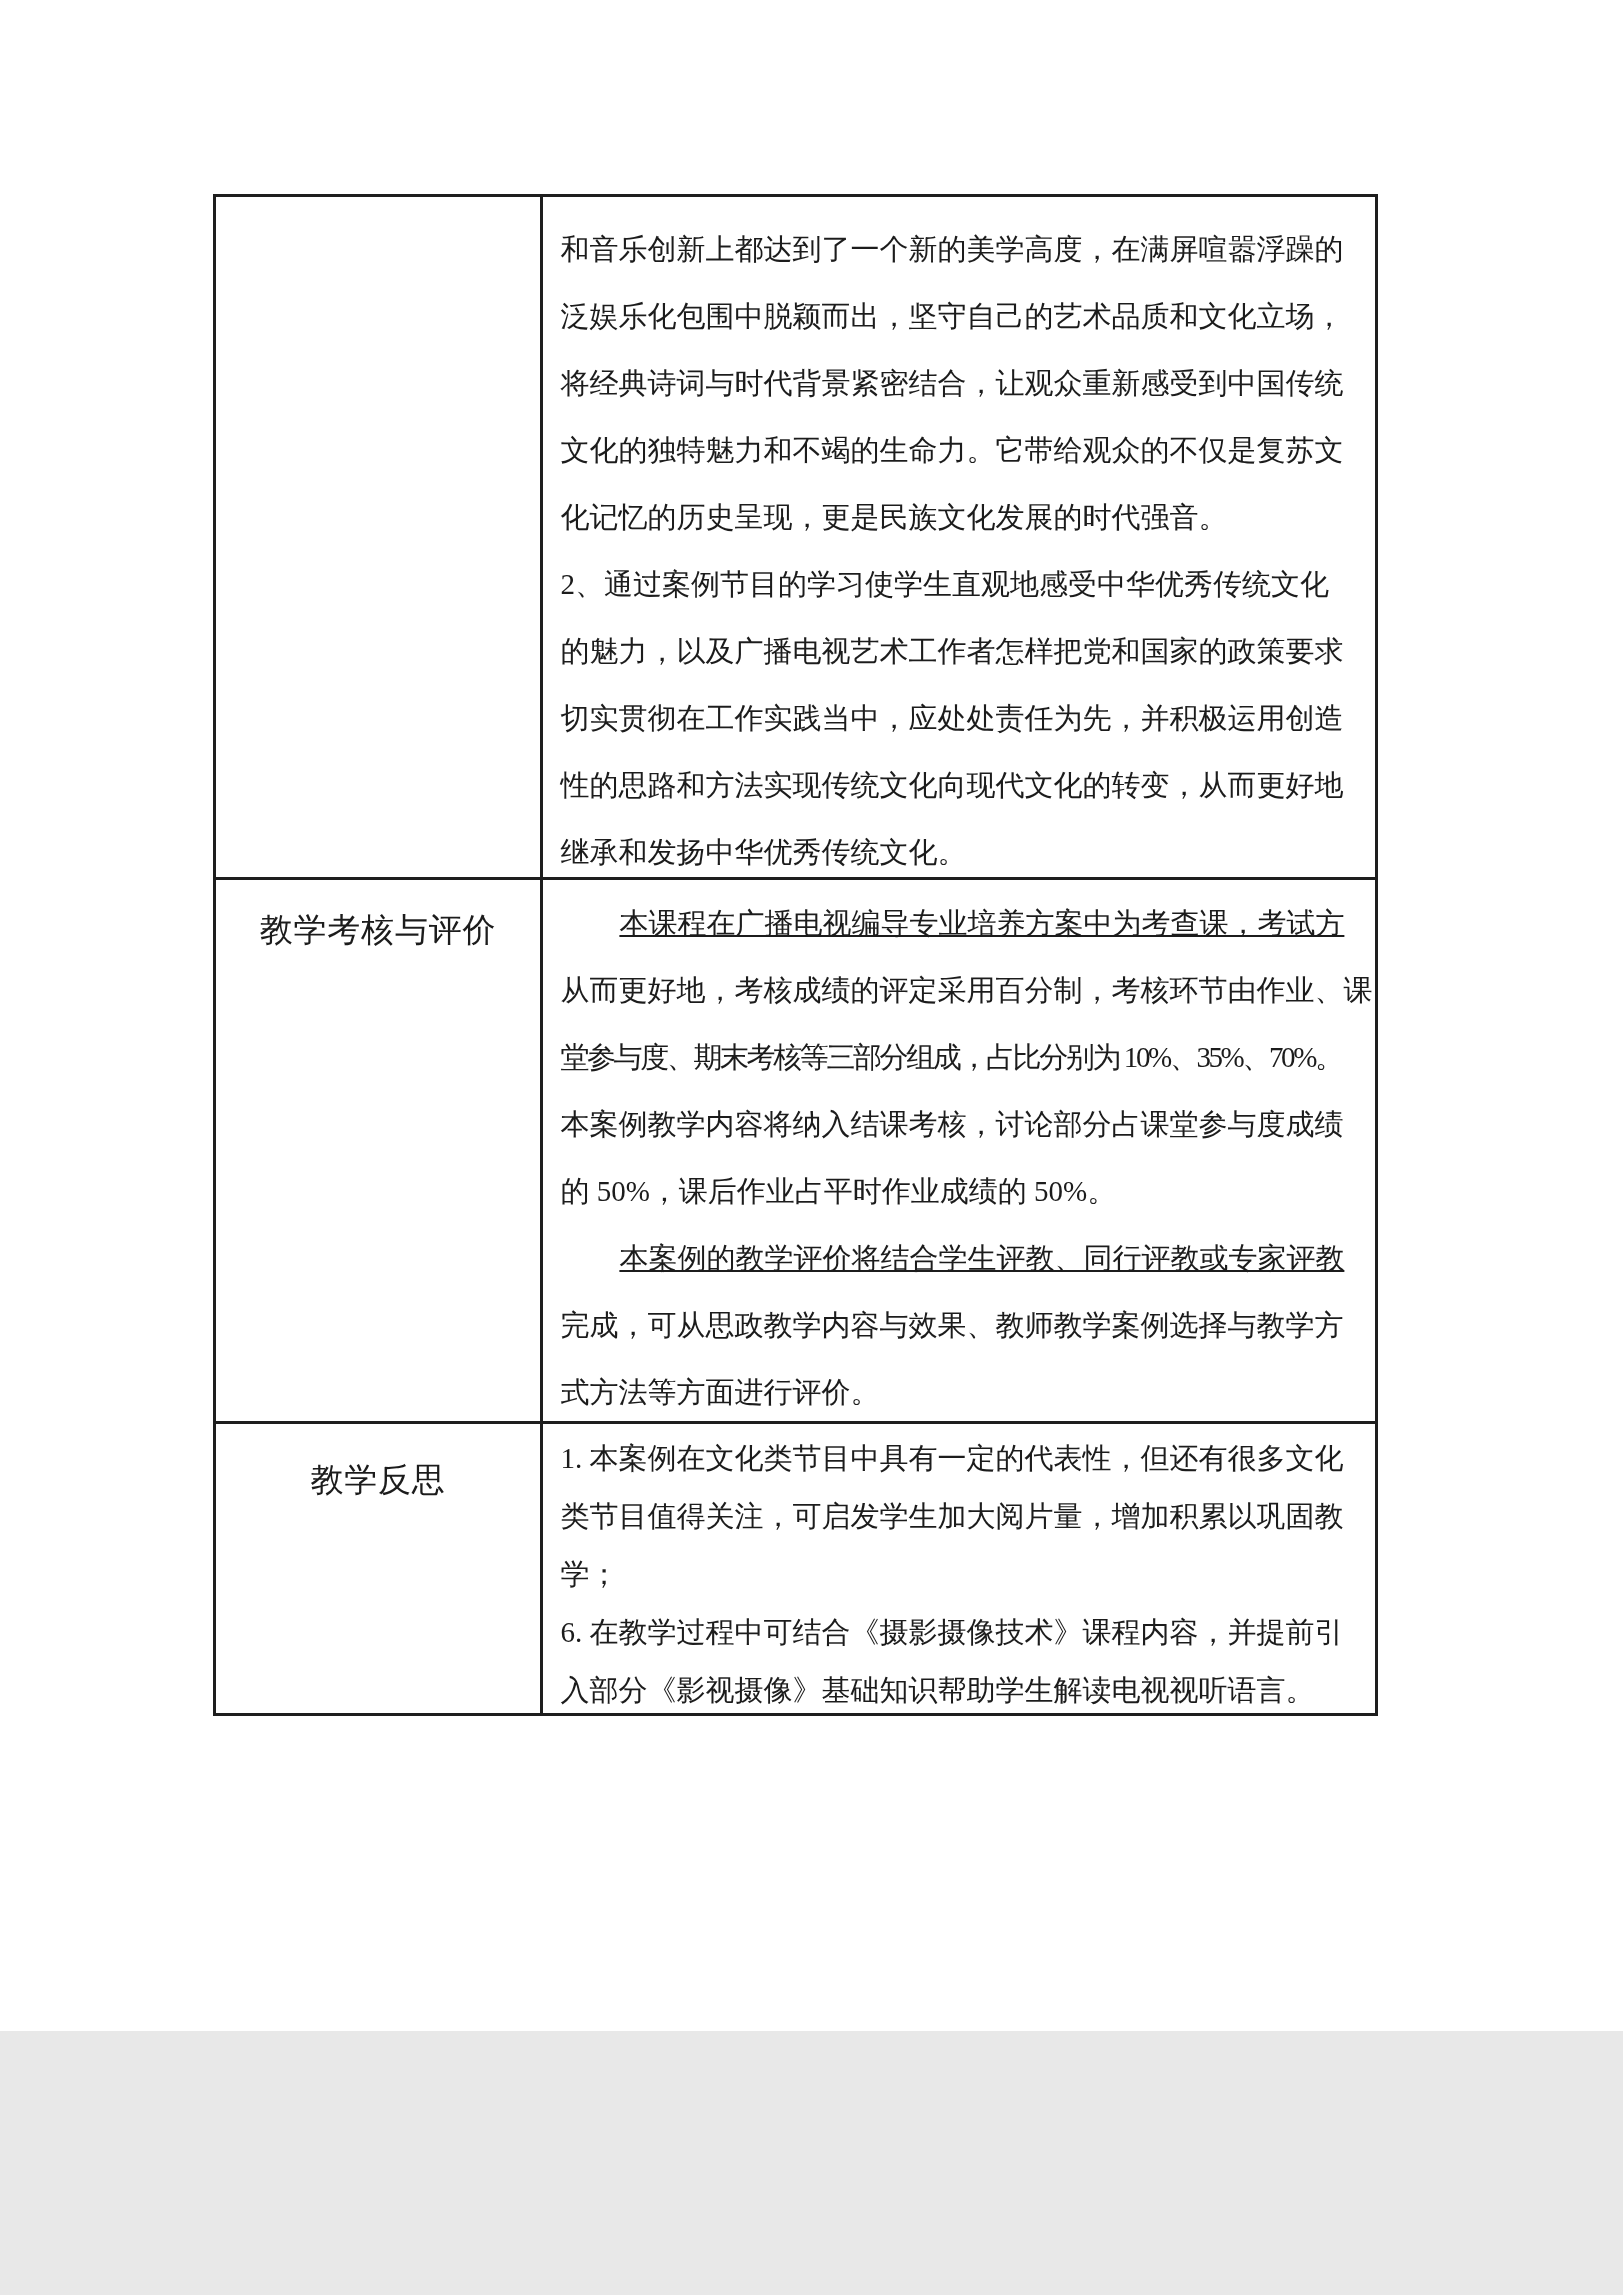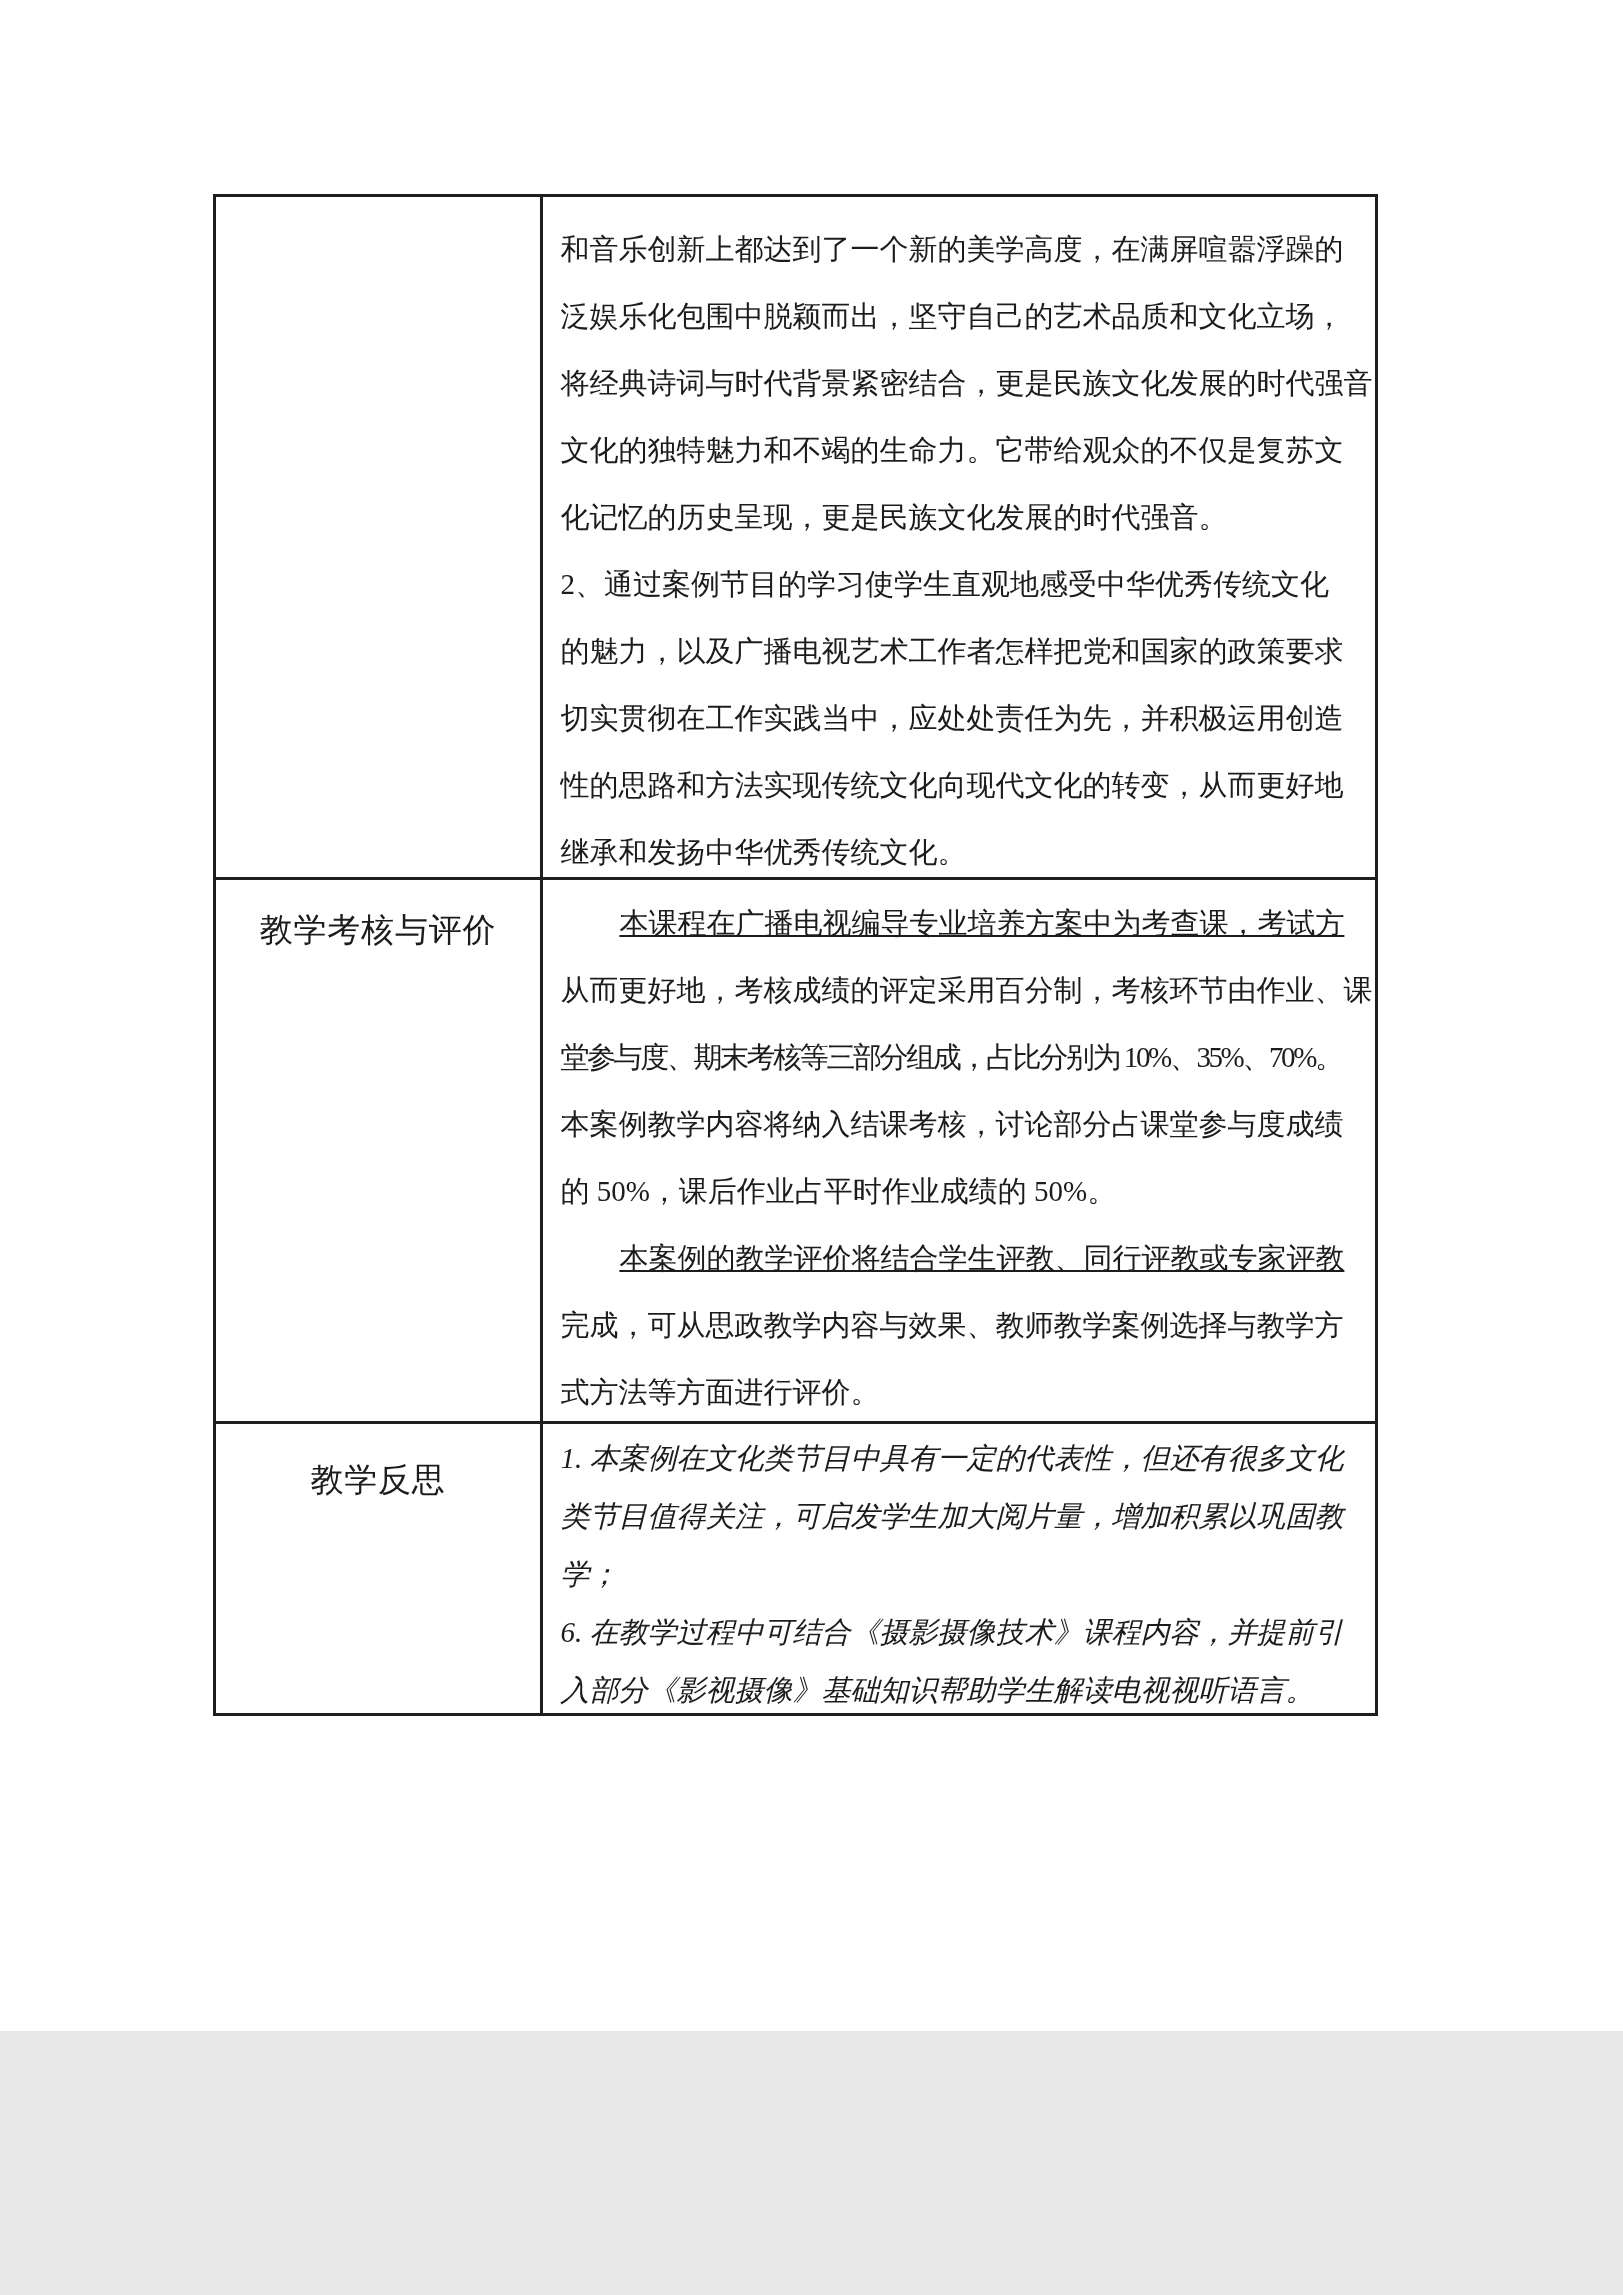--- a/index.html
+++ b/index.html
@@ -34,21 +34,21 @@
 
   .cell-body {
     box-sizing: border-box;
     overflow: hidden;
     padding: 0 8px 0 17.4px;
     font-size: 29px;
     letter-spacing: 0;
   }
   tr.r1 .cell-body { height: 680px;  padding-top: 19px; line-height: 67px; }
   tr.r2 .cell-body { height: 541px;  padding-top: 9.5px; line-height: 67px; }
-  tr.r3 .cell-body { height: 289px;  padding-top: 4.8px;  line-height: 58px; font-style: italic; }
+  tr.r3 .cell-body { height: 289px;  padding-top: 4.8px;  line-height: 58px; }
 
   .line {
     white-space: pre;
   }
   .line.indent { text-indent: 59px; text-decoration: underline; }
   .line.squeeze { letter-spacing: -2.4px; }
 
   .label-cell { text-align: center; }
   .row-label {
     font-size: 33px;
@@ -78,21 +78,21 @@
         <col class="c2">
       </colgroup>
     <tbody>
 
       <tr class="r1">
         <td class="label-cell"></td>
         <td>
           <div class="cell-body">
             <div class="line">和音乐创新上都达到了一个新的美学高度，在满屏喧嚣浮躁的</div>
             <div class="line">泛娱乐化包围中脱颖而出，坚守自己的艺术品质和文化立场，</div>
-            <div class="line">将经典诗词与时代背景紧密结合，更是民族文化发展的时代强音</div>
+            <div class="line">将经典诗词与时代背景紧密结合，让观众重新感受到中国传统</div>
             <div class="line">文化的独特魅力和不竭的生命力。它带给观众的不仅是复苏文</div>
             <div class="line">化记忆的历史呈现，更是民族文化发展的时代强音。</div>
             <div class="line">2、通过案例节目的学习使学生直观地感受中华优秀传统文化</div>
             <div class="line">的魅力，以及广播电视艺术工作者怎样把党和国家的政策要求</div>
             <div class="line">切实贯彻在工作实践当中，应处处责任为先，并积极运用创造</div>
             <div class="line">性的思路和方法实现传统文化向现代文化的转变，从而更好地</div>
             <div class="line">继承和发扬中华优秀传统文化。</div>
           </div>
         </td>
       </tr>

